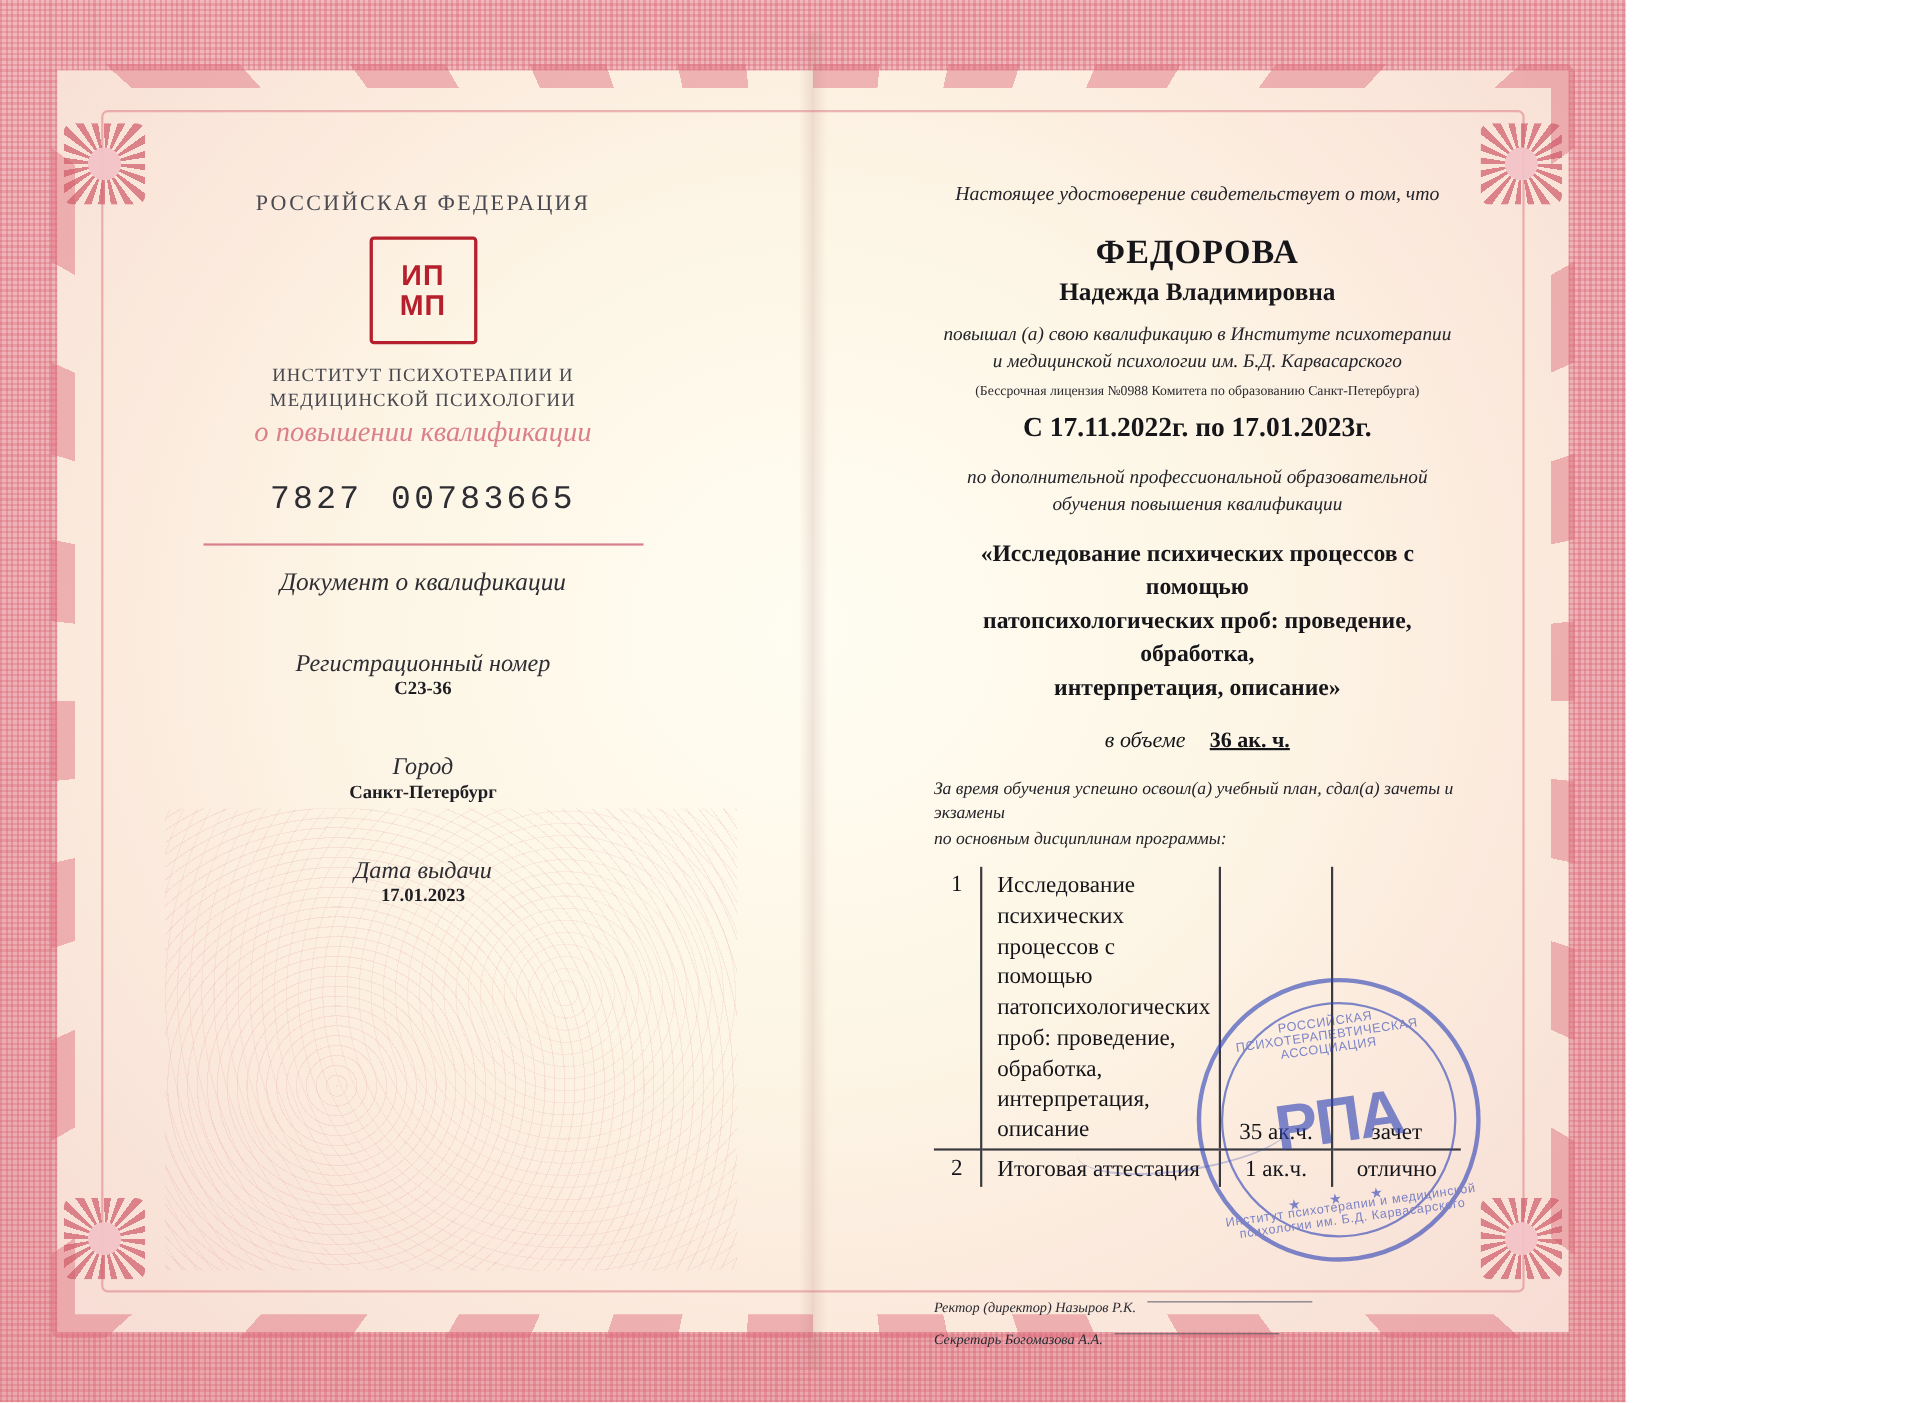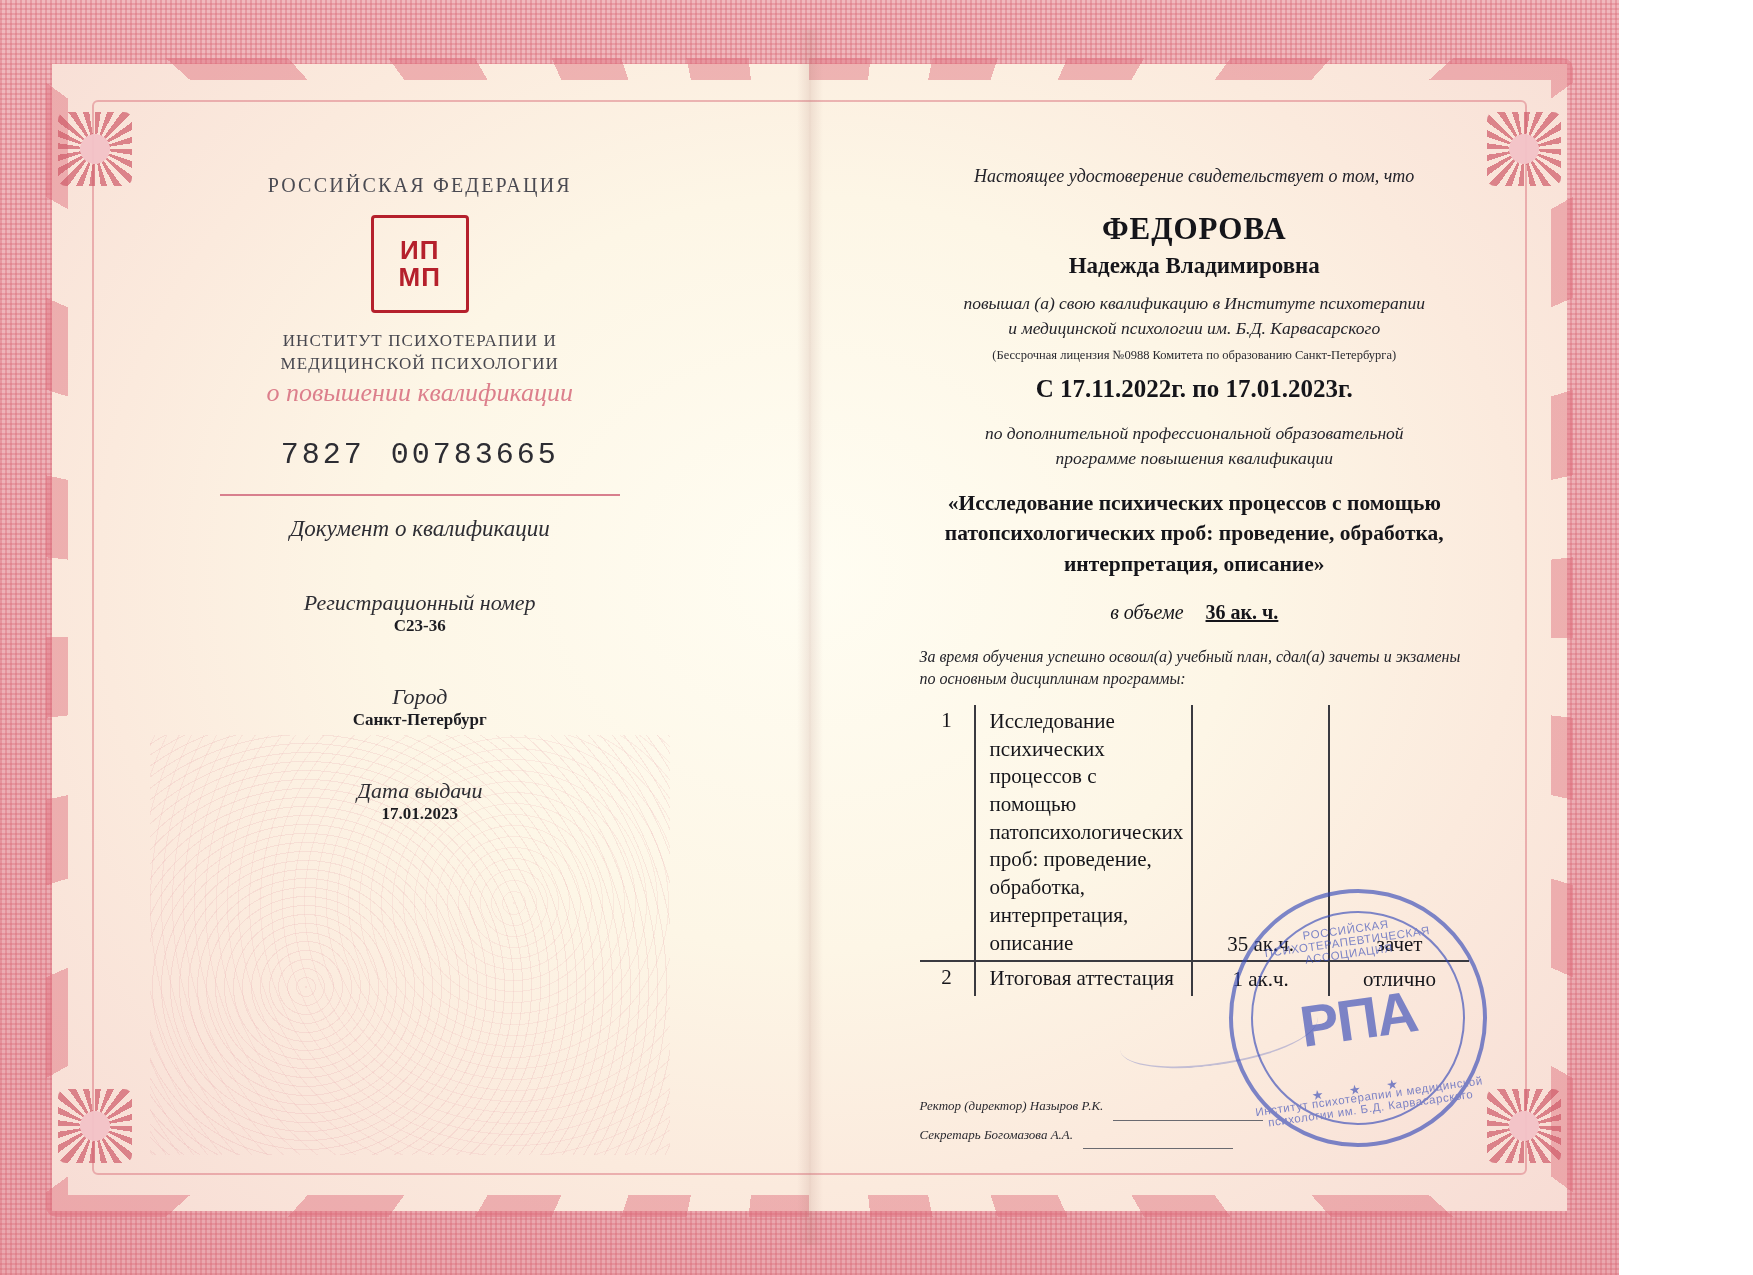--- a/index.html
+++ b/index.html
@@ -5,21 +5,21 @@
   html, body {
     margin: 0;
     padding: 0;
     background: #ffffff;
   }
   body {
     font-family: "Liberation Serif", serif;
   }
   .page {
     position: relative;
-    width: 1619px;
+    width: 1478px;
     height: 1275px;
     overflow: hidden;
     background:
       radial-gradient(ellipse at 50% 45%, #fffdf2 0%, #fdf6e6 38%, #fbeadd 62%, #f6d8d2 100%);
   }
 
   
   .border-outer {
     position: absolute;
     inset: 0;
@@ -318,21 +318,21 @@
 
   .signatures {
     margin-top: 96px;
     font-size: 13px;
     font-style: italic;
     color: #2a2a30;
     line-height: 2.2;
   }
   .sig-line {
     display: flex;
-    align-items: flex-end;
+    align-items: flex-start;
     gap: 10px;
   }
   .sig-line .ln {
     flex: 0 0 150px;
     height: 1px;
     background: #6a6a70;
     margin-top: 8px;
   }
 
   
@@ -466,21 +466,21 @@
         <div>повышал (а) свою квалификацию в Институте психотерапии</div>
         <div>и медицинской психологии им. Б.Д. Карвасарского</div>
       </div>
 
       <div class="r-license">(Бессрочная лицензия №0988 Комитета по образованию Санкт-Петербурга)</div>
 
       <div class="r-period">С 17.11.2022г. по 17.01.2023г.</div>
 
       <div class="r-prog">
         <div>по дополнительной профессиональной образовательной</div>
-        <div>программе повышения квалификации</div>
+        <div>обучения повышения квалификации</div>
       </div>
 
       <div class="r-course">
         <div>«Исследование психических процессов с помощью</div>
         <div>патопсихологических проб: проведение, обработка,</div>
         <div>интерпретация, описание»</div>
       </div>
 
       <div class="r-volume">
         <span class="lbl">в объеме</span><span class="val">36 ак. ч.</span>

